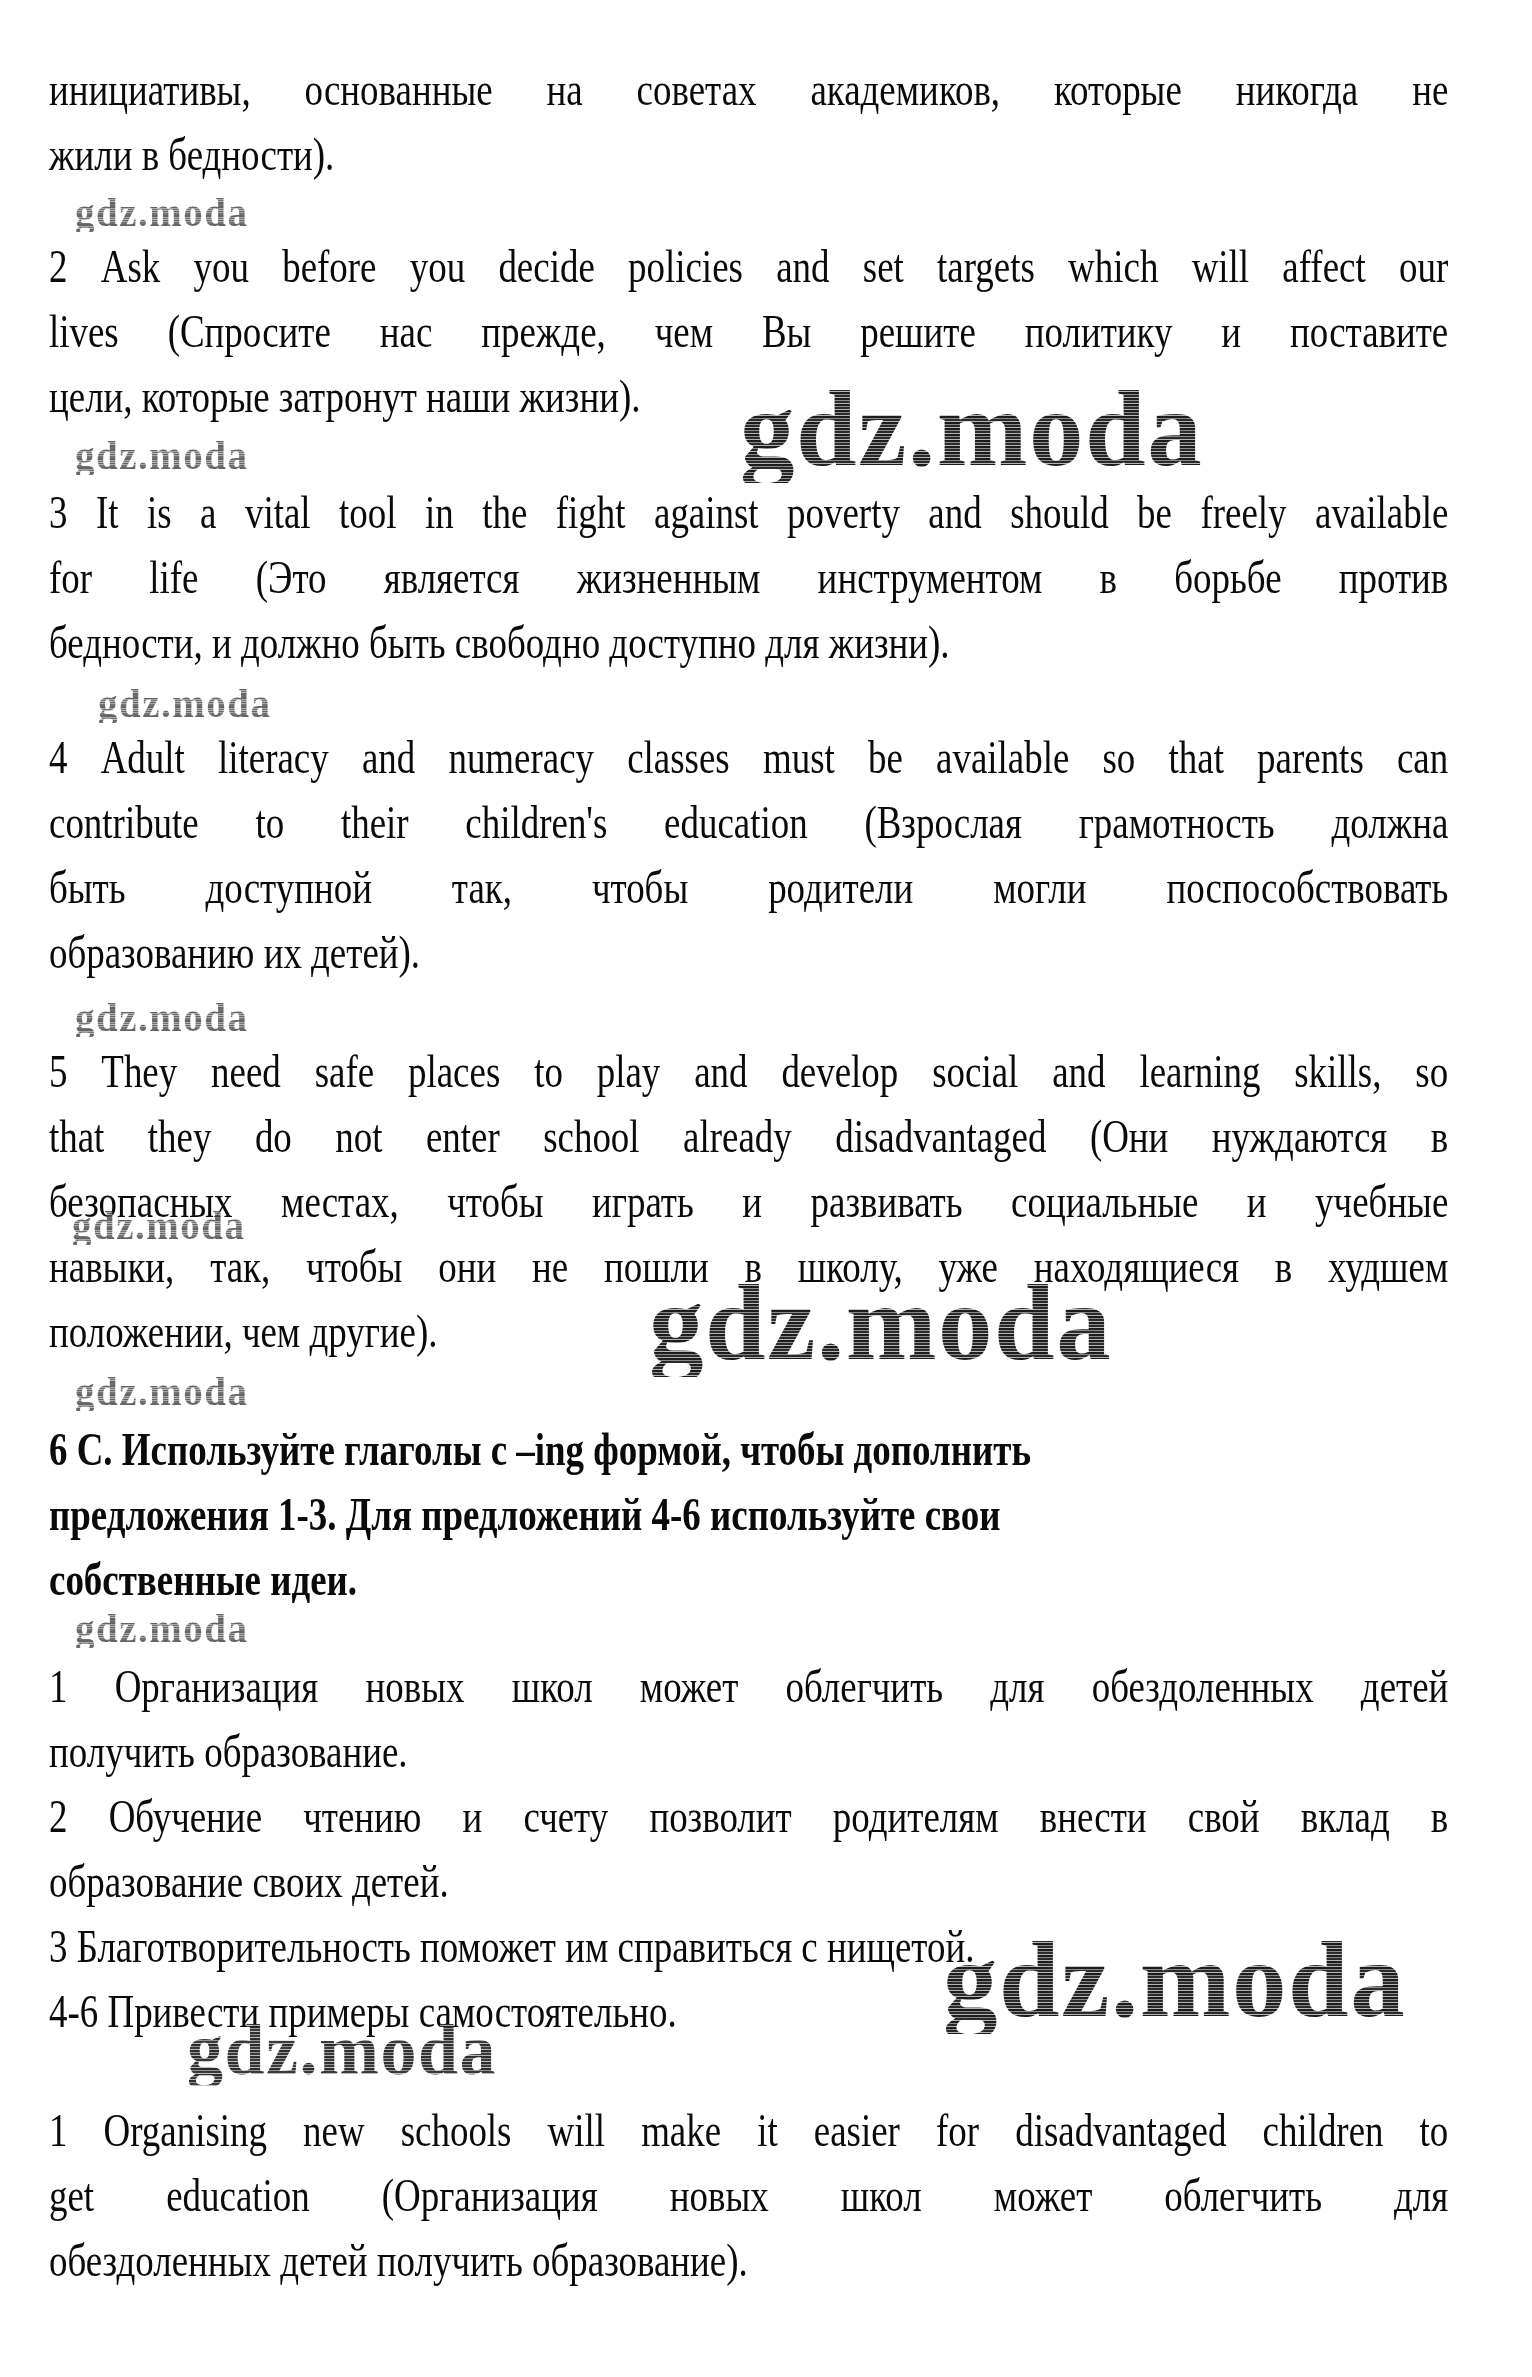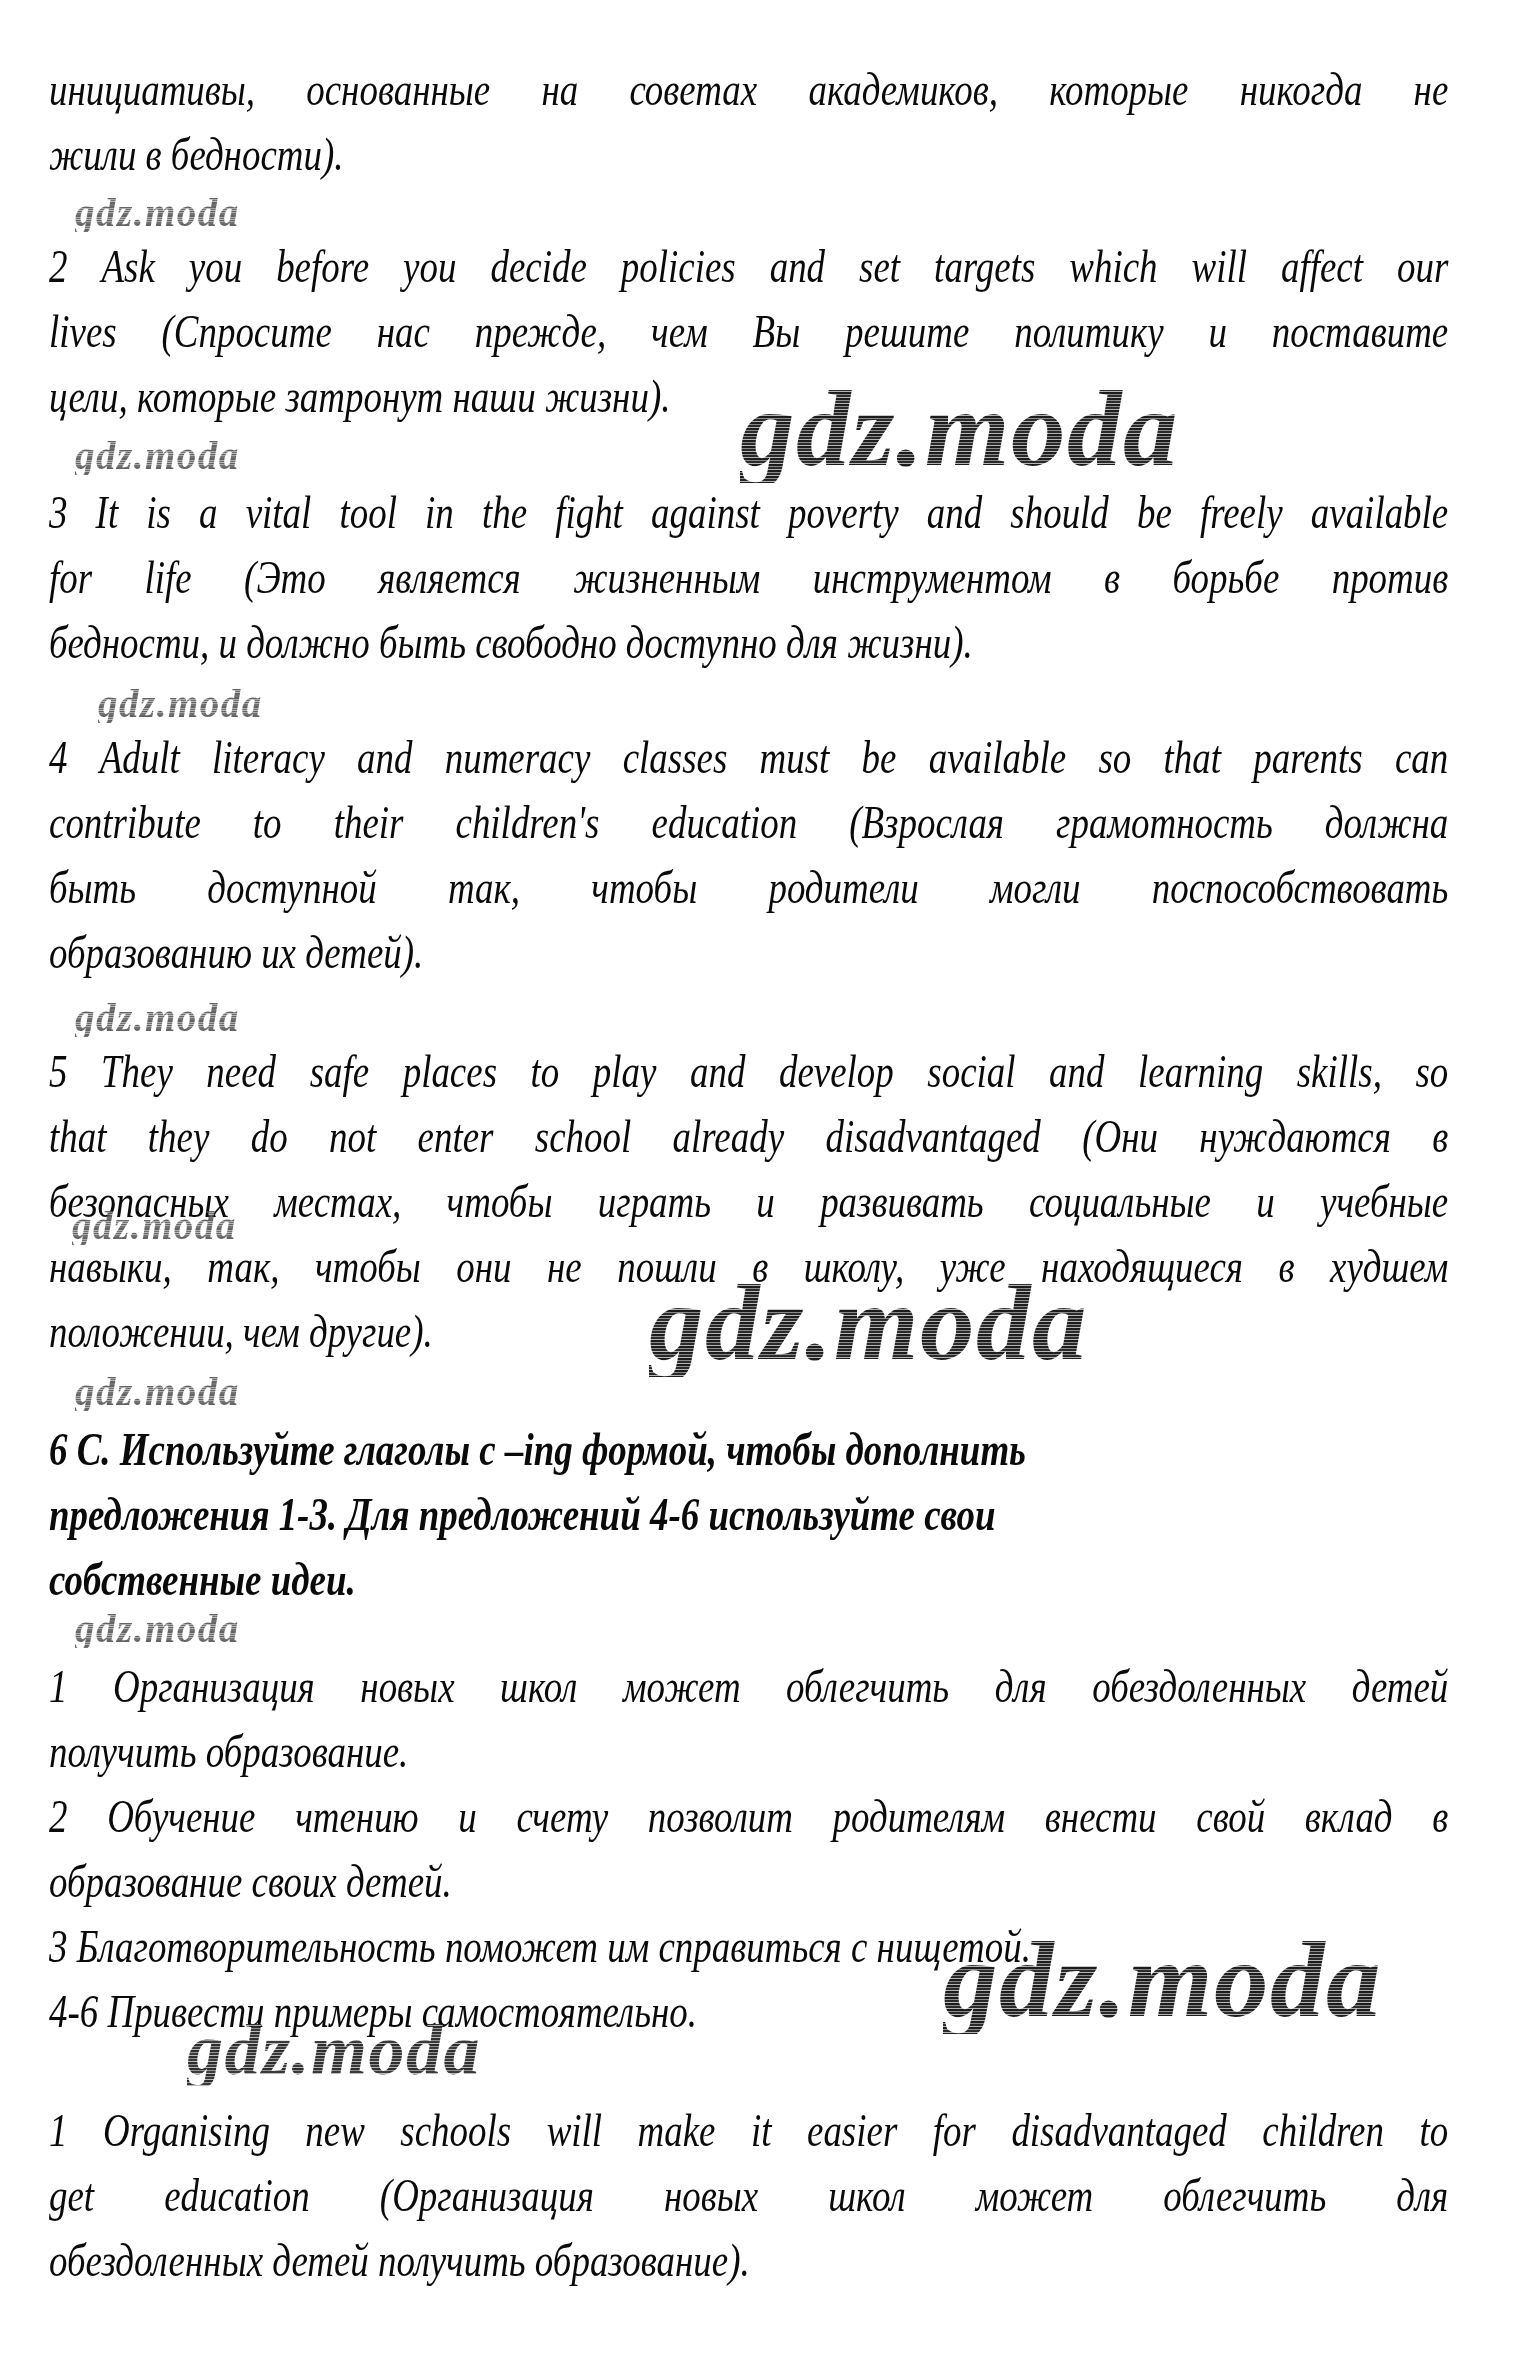--- a/index.html
+++ b/index.html
@@ -11,21 +11,20 @@
     position: relative;
     font-family: "Liberation Serif", "DejaVu Serif", serif;
     color: #0a0a0a;
   }
   .page {
     position: absolute;
     inset: 0;
     width: 1364px;
     height: 2377px;
     background: #ffffff;
-    font-style: italic;
   }
   
   .content {
     position: absolute;
     left: 49px;
     top: 0;
     width: 1781px;
     transform: scaleX(0.7857);
     transform-origin: top left;
   }

